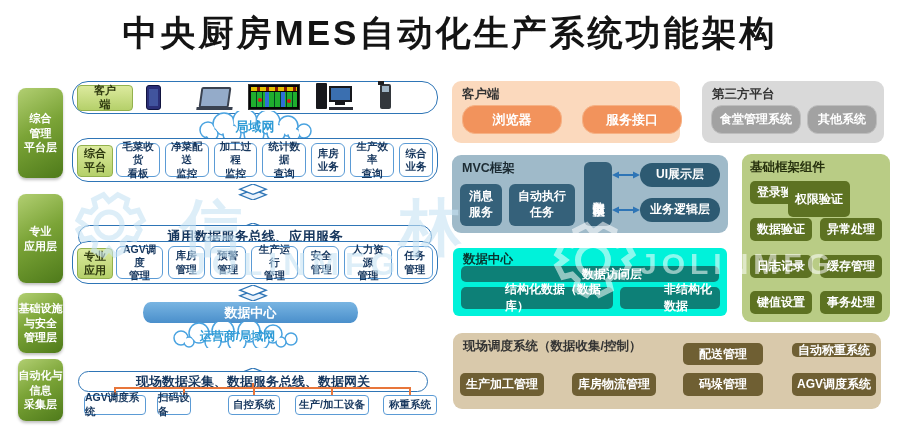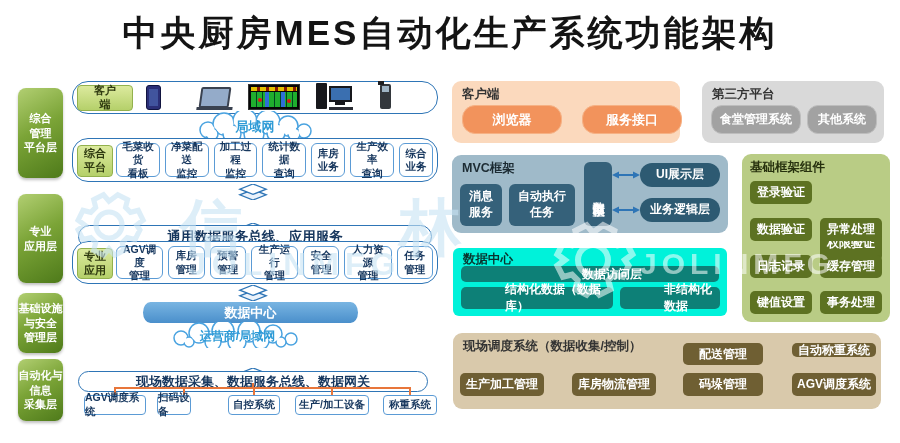--- a/index.html
+++ b/index.html
@@ -318,21 +318,21 @@
   <svg class="abs" style="left:612px;top:205px;" width="28" height="10">
     <line x1="5" y1="5" x2="23" y2="5" stroke="#2e75b6" stroke-width="2"></line>
     <polygon points="0,5 7,1.5 7,8.5" fill="#2e75b6"></polygon>
       <polygon points="28,5 21,1.5 21,8.5" fill="#2e75b6"></polygon>
   </svg>
 
   <div class="rp" style="left:742px;top:154px;width:148px;height:168px;background:#b9cc85;">
     <div class="rp-title" style="left:8px;color:#27310e;">基础框架组件</div>
   </div>
   <div class="fwbox abs" style="left:750px;top:181px;width:62px;height:23px;">登录验证</div>
-  <div class="fwbox abs" style="left:820px;top:181px;width:62px;height:36px;margin-top:44px;">权限验证</div>
+  <div class="fwbox abs" style="left:788px;top:181px;width:62px;height:36px;">权限验证</div>
   <div class="fwbox abs" style="left:750px;top:218px;width:62px;height:23px;">数据验证</div>
   <div class="fwbox abs" style="left:820px;top:218px;width:62px;height:23px;">异常处理</div>
   <div class="fwbox abs" style="left:750px;top:255px;width:62px;height:23px;">日志记录</div>
   <div class="fwbox abs" style="left:820px;top:255px;width:62px;height:23px;">缓存管理</div>
   <div class="fwbox abs" style="left:750px;top:291px;width:62px;height:23px;">键值设置</div>
   <div class="fwbox abs" style="left:820px;top:291px;width:62px;height:23px;">事务处理</div>
 
   <div class="rp" style="left:453px;top:248px;width:274px;height:68px;background:#00f2da;border-radius:6px;">
     <div class="rp-title" style="top:3px;color:#09332d;">数据中心</div>
   </div>

